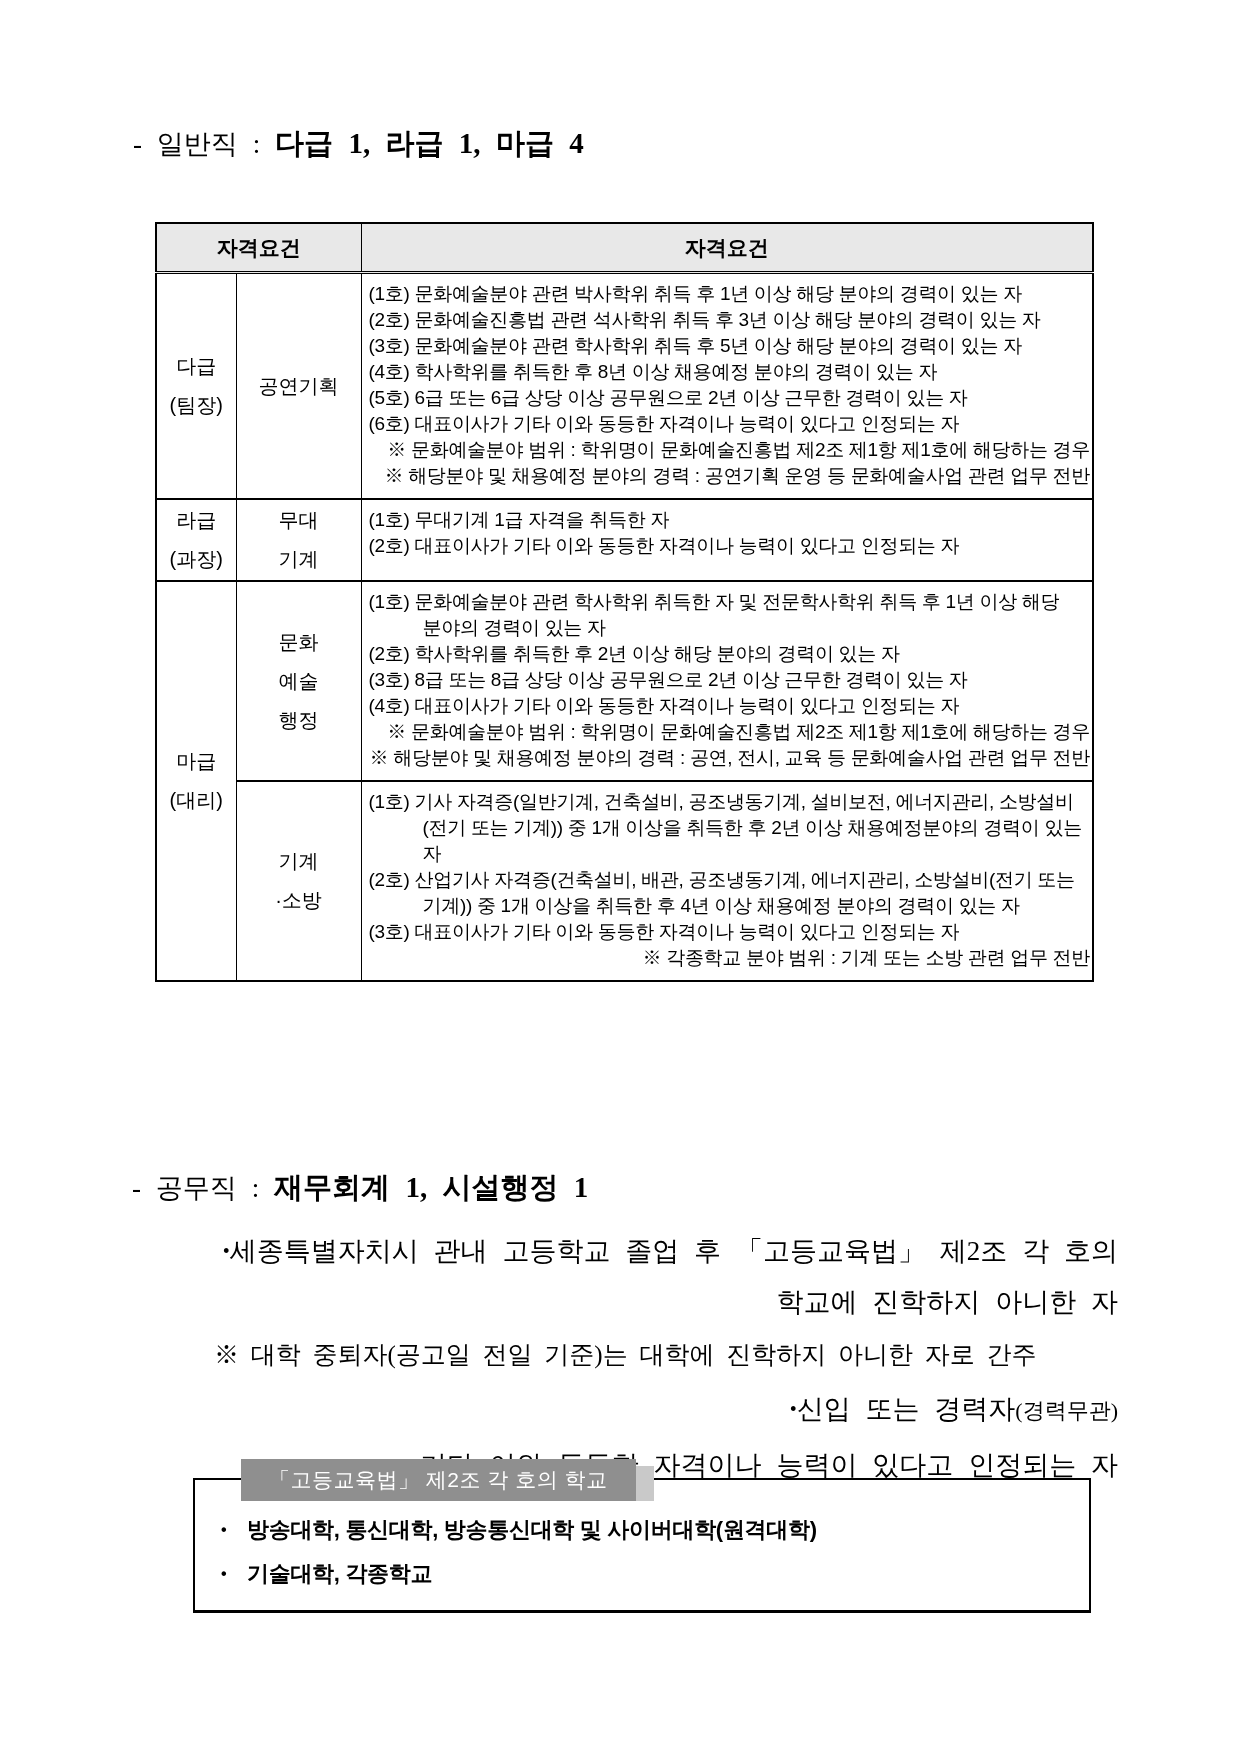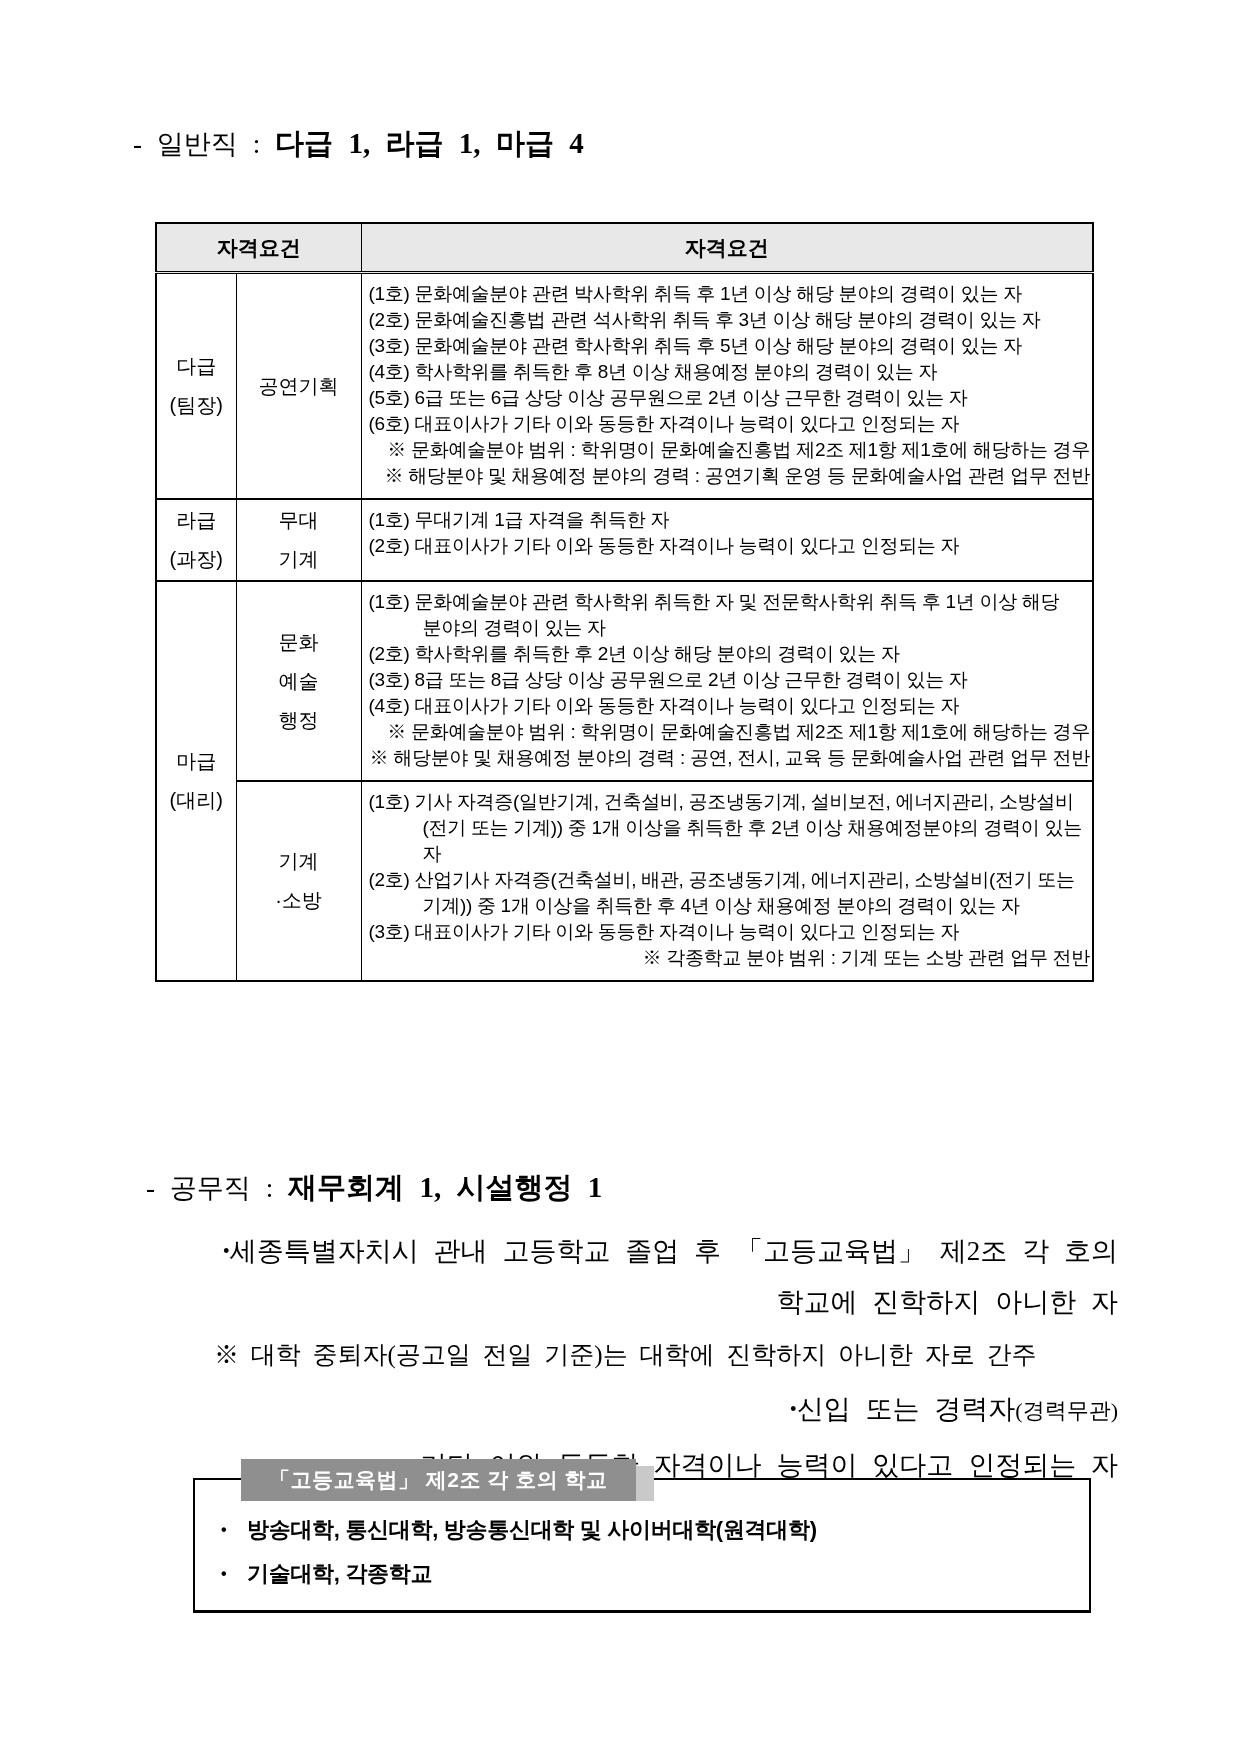--- a/index.html
+++ b/index.html
@@ -7,21 +7,21 @@
     width:1240px;height:1753px;background:#ffffff;color:#000;
     font-family:"Liberation Sans", sans-serif;position:relative;overflow:hidden;
   }
 
   
   .sec-title{
     position:absolute;font-family:"Liberation Serif", serif;
     font-size:27px;word-spacing:0.30em;white-space:nowrap;
   }
   #title1{top:124px;left:133px;}
-  #title2{top:1168px;left:146px;}
+  #title2{top:1168px;left:132px;}
   .sec-title .bold{font-weight:bold;font-size:29px;}
 
   
   table.qual{
     position:absolute;top:222px;left:155px;width:937px;
     border-collapse:collapse;table-layout:fixed;border:2px solid #000;
   }
   table.qual th, table.qual td{border:1px solid #000;}
   table.qual thead th{
     background:#e8e8e8;font-weight:bold;font-size:21px;height:45px;
@@ -54,21 +54,21 @@
   }
 
   
   .law-box{
     position:absolute;top:1478px;left:193px;width:898px;
     border:2px solid #000;border-bottom:3px solid #000;
     padding:28px 10px 14px 22px;box-sizing:border-box;background:#fff;
   }
   .law-label{
     position:absolute;top:-21px;left:46px;height:42px;line-height:42px;
-    background:#8f8f8f;color:#fff;font-weight:bold;font-size:21px;
+    background:#8f8f8f;color:#fff;font-weight:normal;font-size:21px;
     padding:0 28px;letter-spacing:0.5px;white-space:nowrap;
   }
   .law-label::after{
     content:"";position:absolute;right:-18px;top:7px;width:18px;height:35px;background:#c9c9c9;
   }
   .law-item{font-size:22px;font-weight:600;line-height:44px;padding-left:30px;letter-spacing:-0.3px;}
   .law-mark{display:inline-block;width:26px;margin-left:-26px;font-size:16px;vertical-align:2px;}
 </style>
 </head>
 <body>

